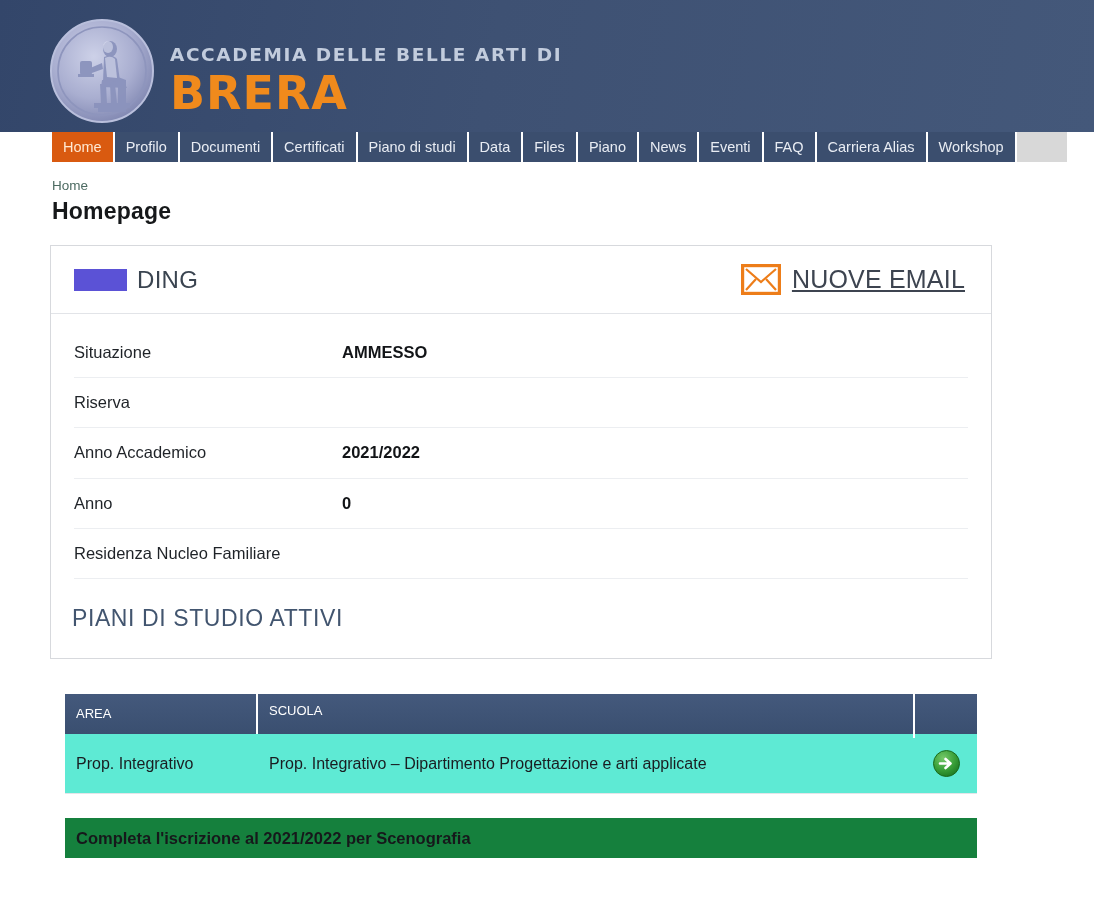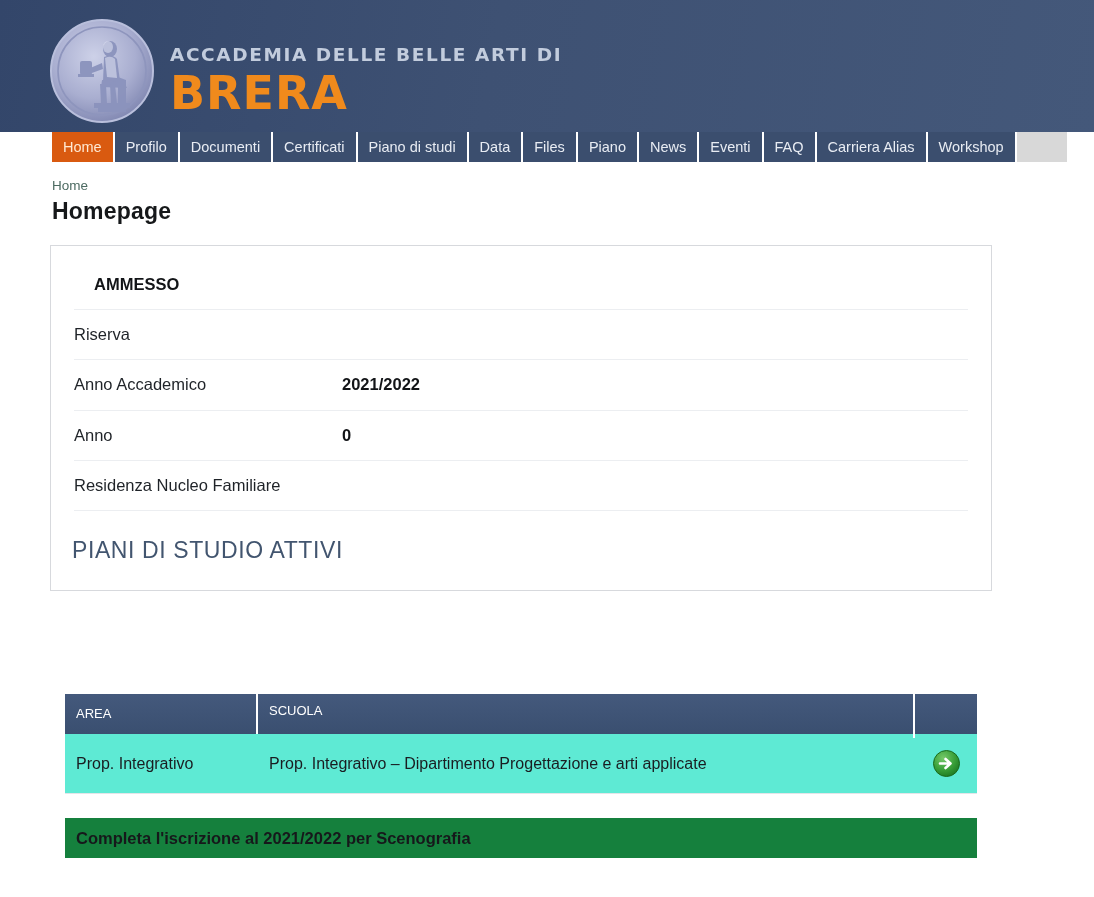--- a/index.html
+++ b/index.html
@@ -350,23 +350,40 @@
       <span>Workshop</span>
     </div>
   <div class="nav-item blank"></div>
 </div>
 
 <div class="crumb">Home</div>
 <div class="page-title">Homepage</div>
 
 <div class="card">
 
+  <div class="card-head">
+    <div class="user-block">
+      <span class="redact-bar"></span>
+      <span class="user-name">DING</span>
+    </div>
+    <div class="email-link">
+      <span class="envelope-icon">
+        <svg width="40" height="31" viewBox="0 0 40 31">
+          <rect x="1.5" y="1.5" width="37" height="28" fill="#ffffff" stroke="#ed7d19" stroke-width="3.4"></rect>
+          <path d="M5 5 L20 18 L35 5" fill="none" stroke="#ed7d19" stroke-width="2.2"></path>
+          <path d="M5 26 L15 15 M35 26 L25 15" fill="none" stroke="#ed7d19" stroke-width="2.2"></path>
+        </svg>
+      </span>
+      <span class="email-label">NUOVE EMAIL</span>
+    </div>
+  </div>
 
   <div class="info-wrap">
     <div class="info-row">
+      <div class="info-label">Situazione</div>
       <div class="info-value">AMMESSO</div>
     </div>
     <div class="info-row">
       <div class="info-label">Riserva</div>
       <div class="info-value"></div>
     </div>
     <div class="info-row">
       <div class="info-label">Anno Accademico</div>
       <div class="info-value">2021/2022</div>
     </div>

